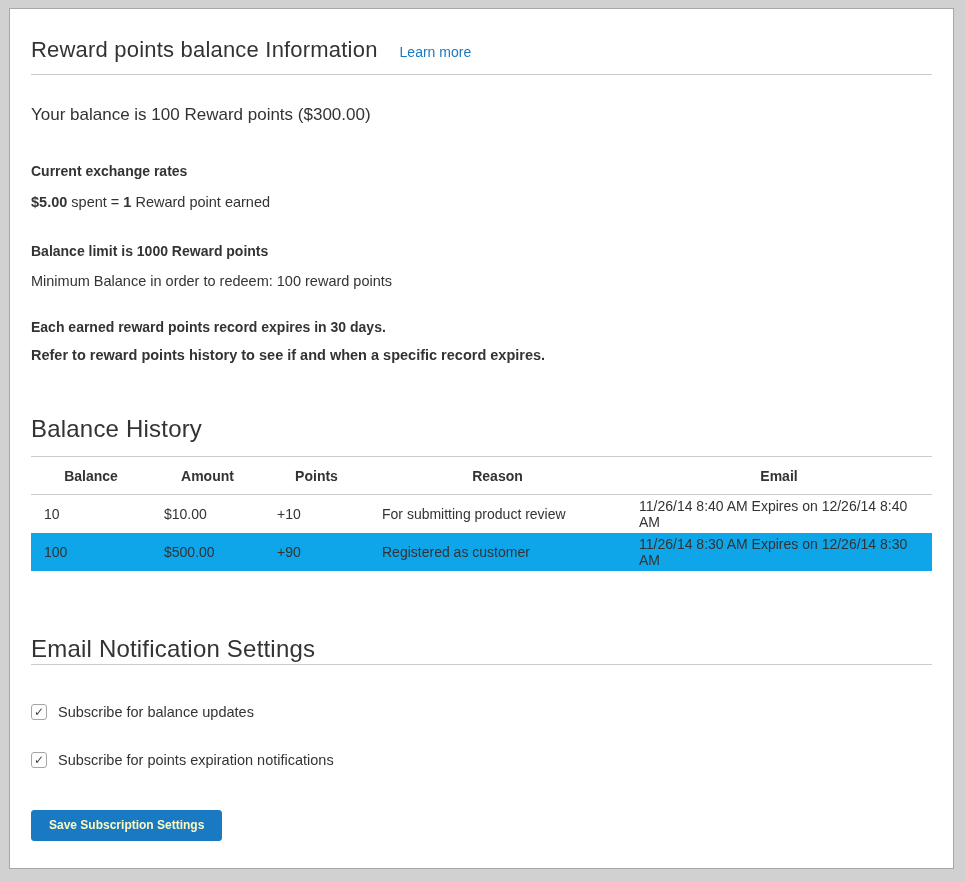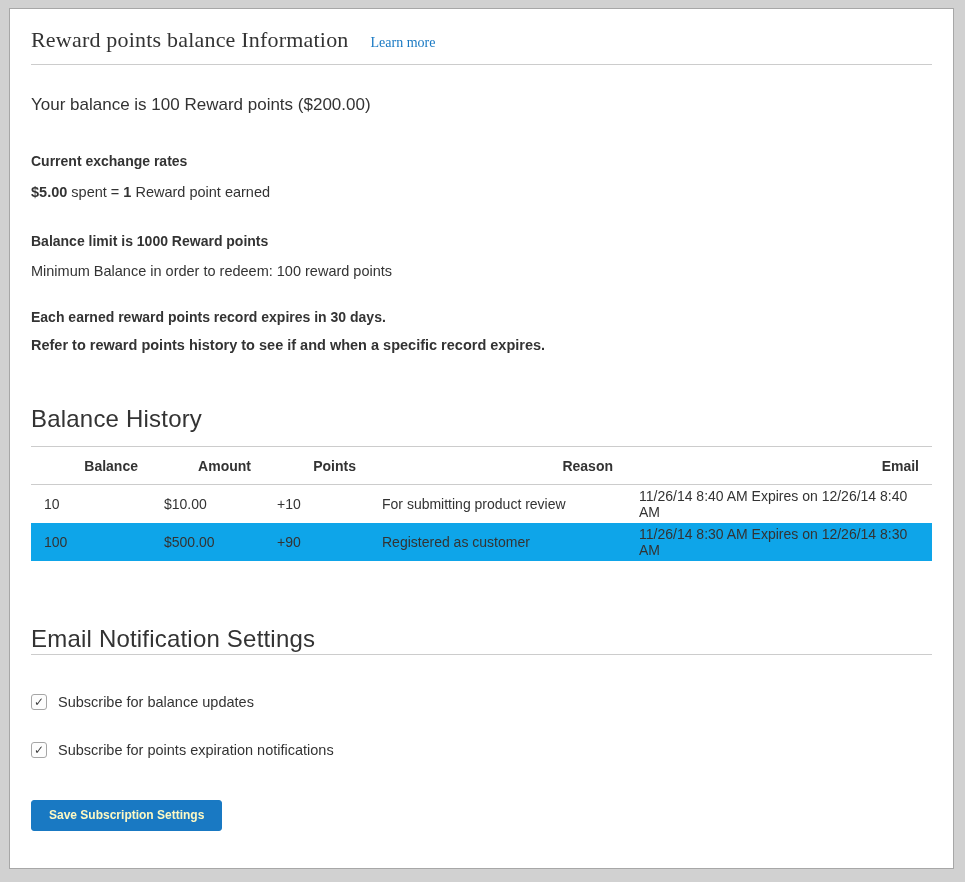--- a/index.html
+++ b/index.html
@@ -15,24 +15,23 @@
     width: 945px; height: 861px;
     background: #ffffff;
     border: 1px solid #a7a7a7;
     padding: 0 21px;
     overflow: hidden;
   }
   
   .page-header {
     display: flex;
     align-items: baseline;
-    padding-top: 17px;
+    padding-top: 27px;
     padding-bottom: 10px;
     border-bottom: 1px solid #cccccc;
-    font-family: Liberation Serif, serif;
   }
   .page-title {
     font-size: 22px;
     line-height: 28px;
     font-weight: 300;
     color: #333333;
     letter-spacing: 0.2px;
   }
   .learn-more {
     margin-left: 22px;
@@ -79,21 +78,21 @@
   }
   .history-title { margin-top: 52px; }
   
   table.history {
     margin-top: 13px;
     width: 100%;
     border-collapse: collapse;
     font-size: 14px;
   }
   table.history th {
-    text-align: right;
+    text-align: center;
     font-weight: 700;
     height: 38px;
     padding: 0 13px;
     border-top: 1px solid #cccccc;
     border-bottom: 1px solid #cccccc;
     vertical-align: middle;
   }
   table.history td {
     height: 38px;
     padding: 0 13px;
@@ -156,21 +155,21 @@
 
 <div class="card">
 
   
   <div class="page-header">
     <h1 class="page-title">Reward points balance Information</h1>
     <a class="learn-more" href="#">Learn more</a>
   </div>
 
   
-  <p class="balance-summary">Your balance is 100 Reward points ($200.00)</p>
+  <p class="balance-summary">Your balance is 100 Reward points ($300.00)</p>
 
   
   <p class="section-sub-heading">Current exchange rates</p>
 
   <div class="rates">
     <p><strong>$5.00</strong><span> spent = </span><strong>1</strong><span> Reward point earned</span></p>
   </div>
 
   
   <p class="bold-line">Balance limit is 1000 Reward points</p>

